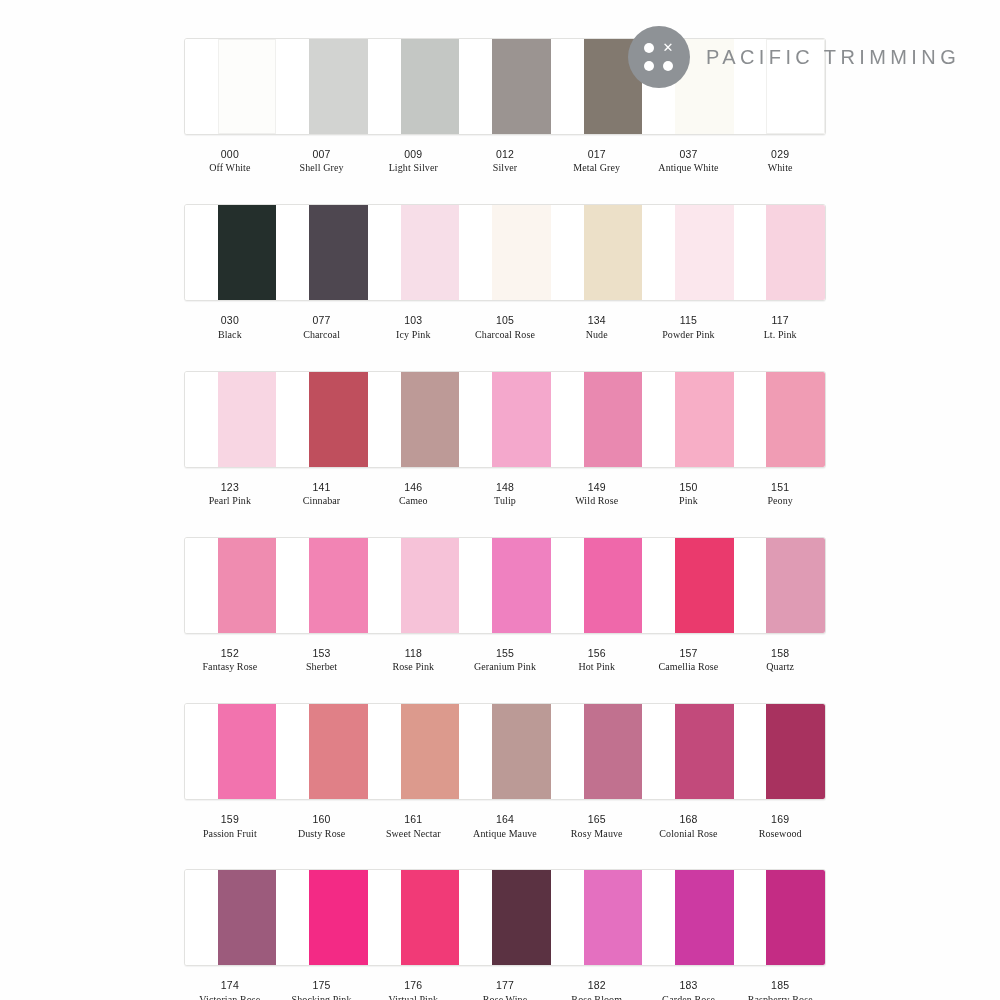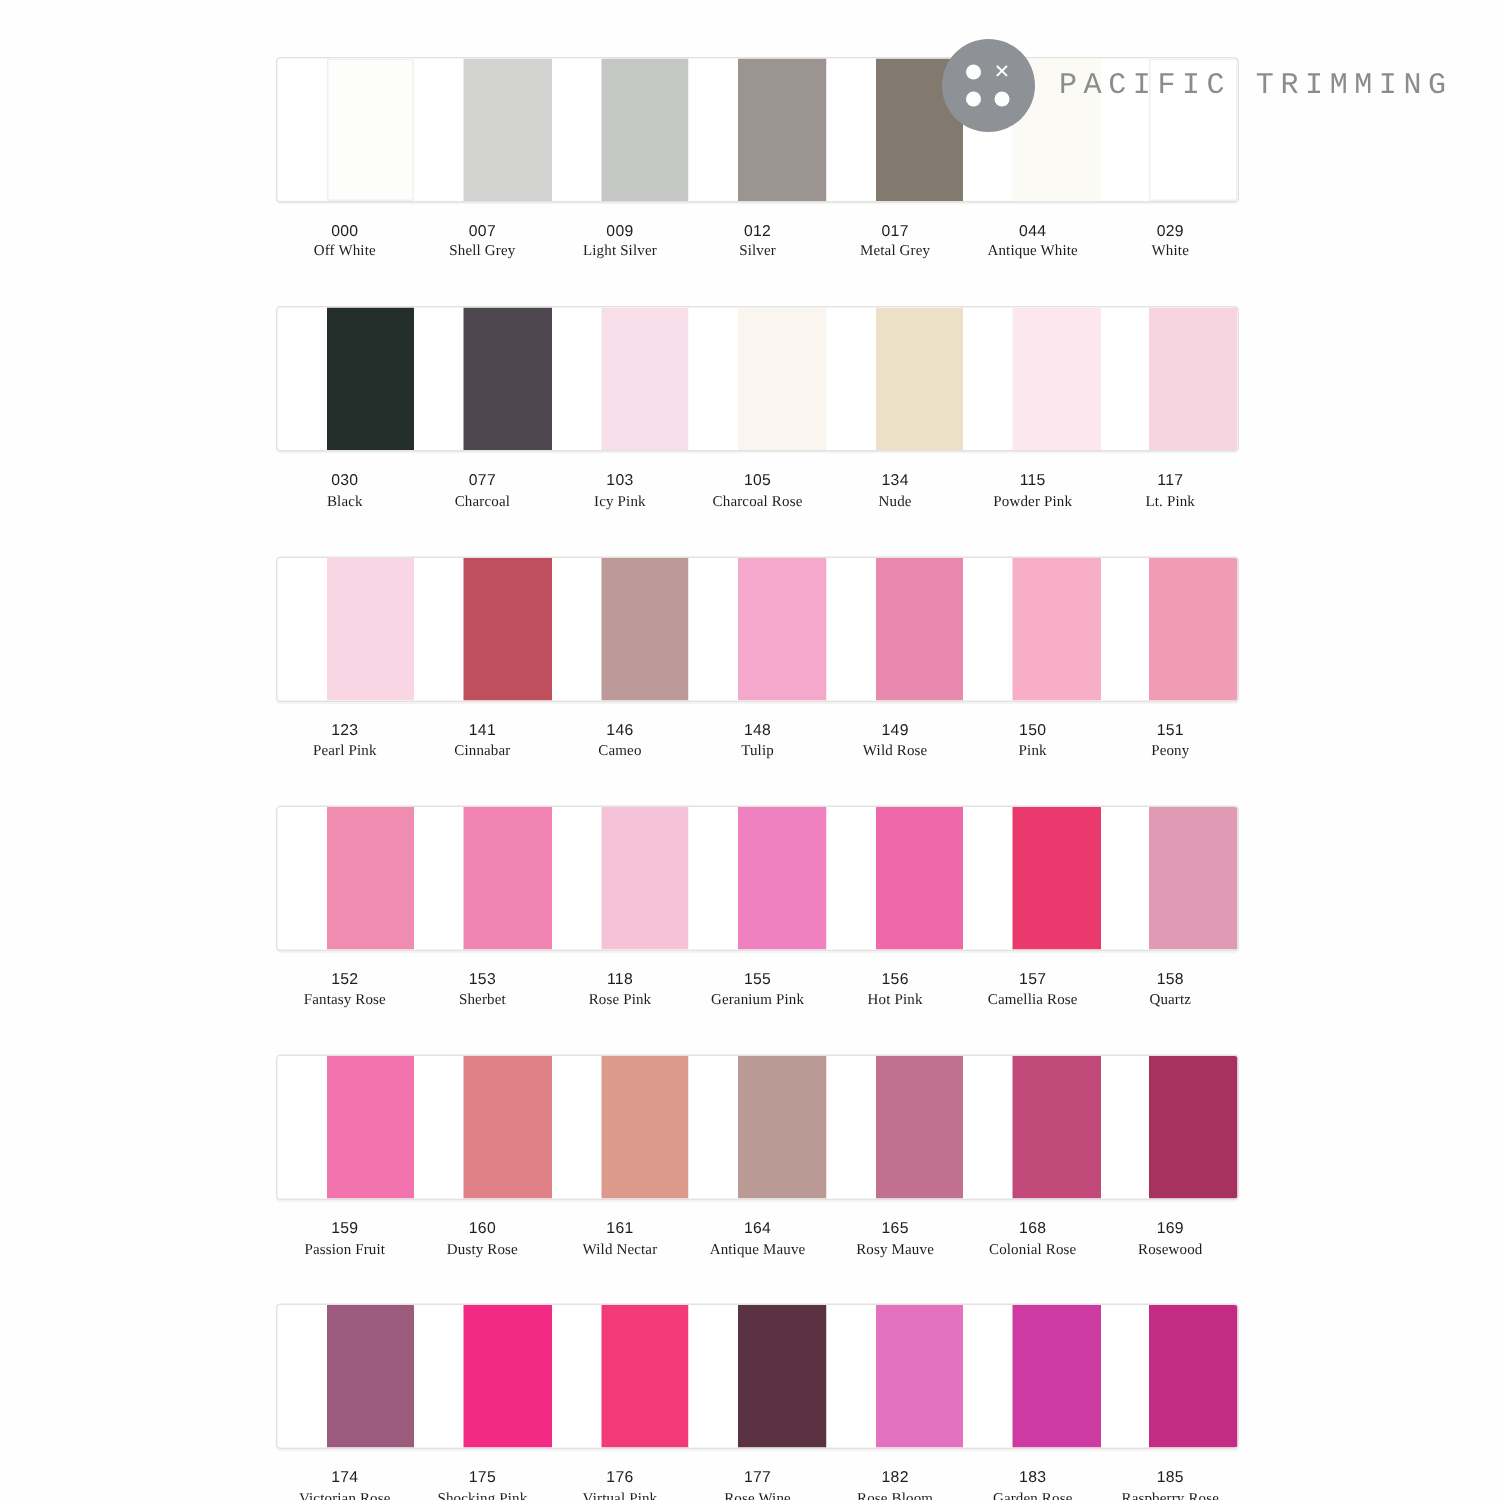--- a/index.html
+++ b/index.html
@@ -52,21 +52,21 @@
     line-height: 12px;
     text-align: center;
     font-family: "Liberation Sans", sans-serif;
   }
   #brand-text {
     font-size: 20px;
     letter-spacing: 4.4px;
     color: #8a8d90;
     font-weight: 400;
     white-space: nowrap;
-    font-family: Liberation Mono, monospace;
+    font-family: Liberation Sans, sans-serif;
   }
 
   
   #rows {
     position: absolute;
     top: 38px; left: 184px;
     width: 642px;
   }
   .row {
     position: relative;
@@ -178,21 +178,21 @@
           </div>
           <div class="label">
             <span class="code">012</span>
             <span class="nm">Silver</span>
           </div>
           <div class="label">
             <span class="code">017</span>
             <span class="nm">Metal Grey</span>
           </div>
           <div class="label">
-            <span class="code">044</span>
+            <span class="code">037</span>
             <span class="nm">Antique White</span>
           </div>
           <div class="label">
             <span class="code">029</span>
             <span class="nm">White</span>
           </div>
         </div>
       </div>
       <div class="row">
         <div class="band">
@@ -387,21 +387,21 @@
           <div class="label">
             <span class="code">159</span>
             <span class="nm">Passion Fruit</span>
           </div>
           <div class="label">
             <span class="code">160</span>
             <span class="nm">Dusty Rose</span>
           </div>
           <div class="label">
             <span class="code">161</span>
-            <span class="nm">Wild Nectar</span>
+            <span class="nm">Sweet Nectar</span>
           </div>
           <div class="label">
             <span class="code">164</span>
             <span class="nm">Antique Mauve</span>
           </div>
           <div class="label">
             <span class="code">165</span>
             <span class="nm">Rosy Mauve</span>
           </div>
           <div class="label">

